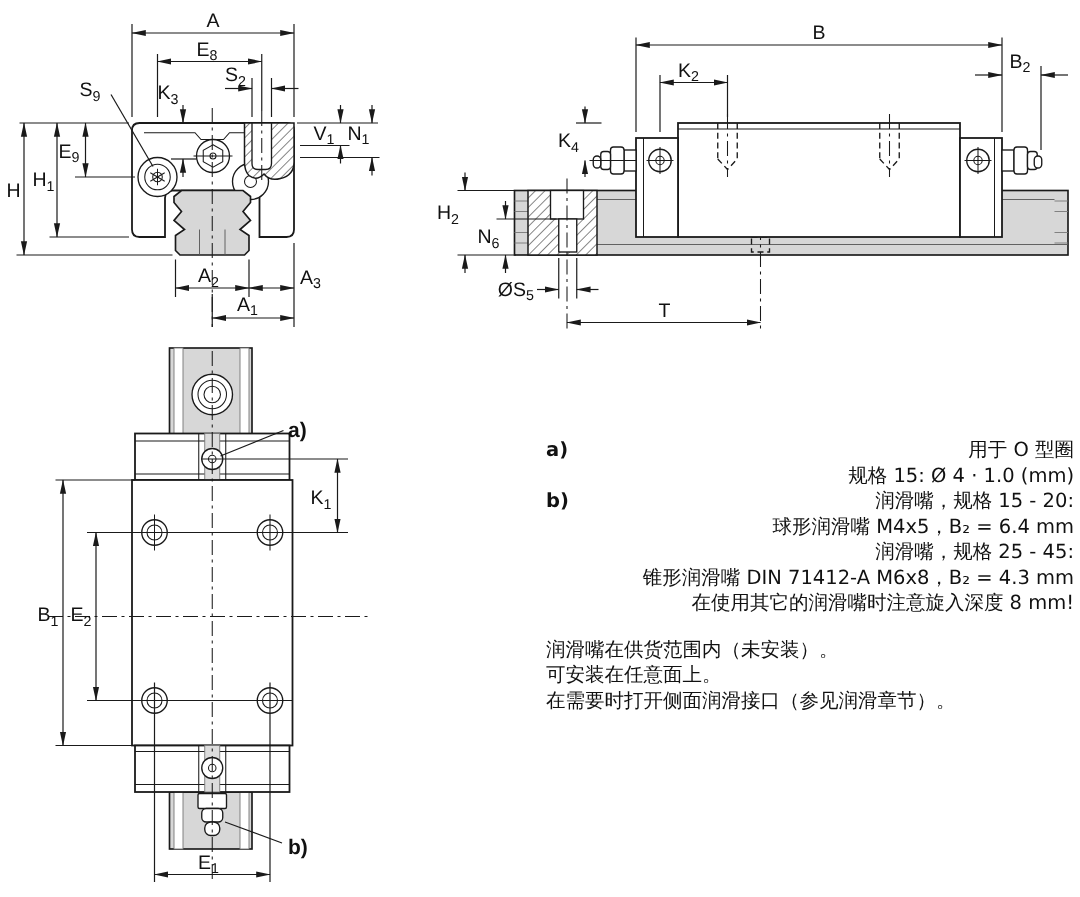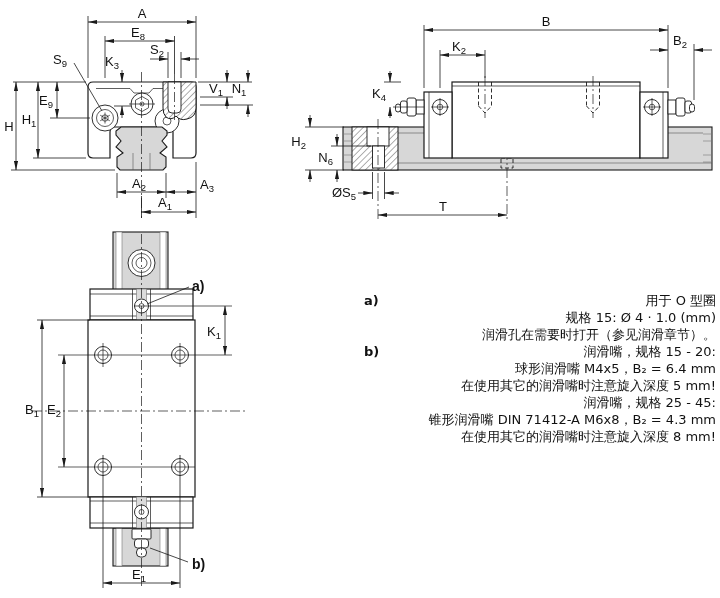--- a/index.html
+++ b/index.html
@@ -344,29 +344,32 @@
     <text class="callout" x="192" y="569">b)</text>
   </g>
 </svg>
 
 <div id="notes">
   <div class="note-row">
     <span class="note-key">a)</span>
     <div class="note-body">
       <div>用于 O 型圈</div>
       <div>规格 15: Ø 4 · 1.0 (mm)</div>
-      <div>润滑孔在需要时打开（参见润滑章节）。</div>
     </div>
   </div>
   <div class="note-row">
     <span class="note-key">b)</span>
     <div class="note-body">
       <div>润滑嘴，规格 15 - 20:</div>
       <div>球形润滑嘴 M4x5，B₂ = 6.4 mm</div>
-      <div>在使用其它的润滑嘴时注意旋入深度 5 mm!</div>
       <div>润滑嘴，规格 25 - 45:</div>
       <div>锥形润滑嘴 DIN 71412-A M6x8，B₂ = 4.3 mm</div>
       <div>在使用其它的润滑嘴时注意旋入深度 8 mm!</div>
     </div>
   </div>
+  <div class="footer">
+    <div>润滑嘴在供货范围内（未安装）。</div>
+    <div>可安装在任意面上。</div>
+    <div>在需要时打开侧面润滑接口（参见润滑章节）。</div>
+  </div>
 </div>
 
 </div>
 
 </body></html>

